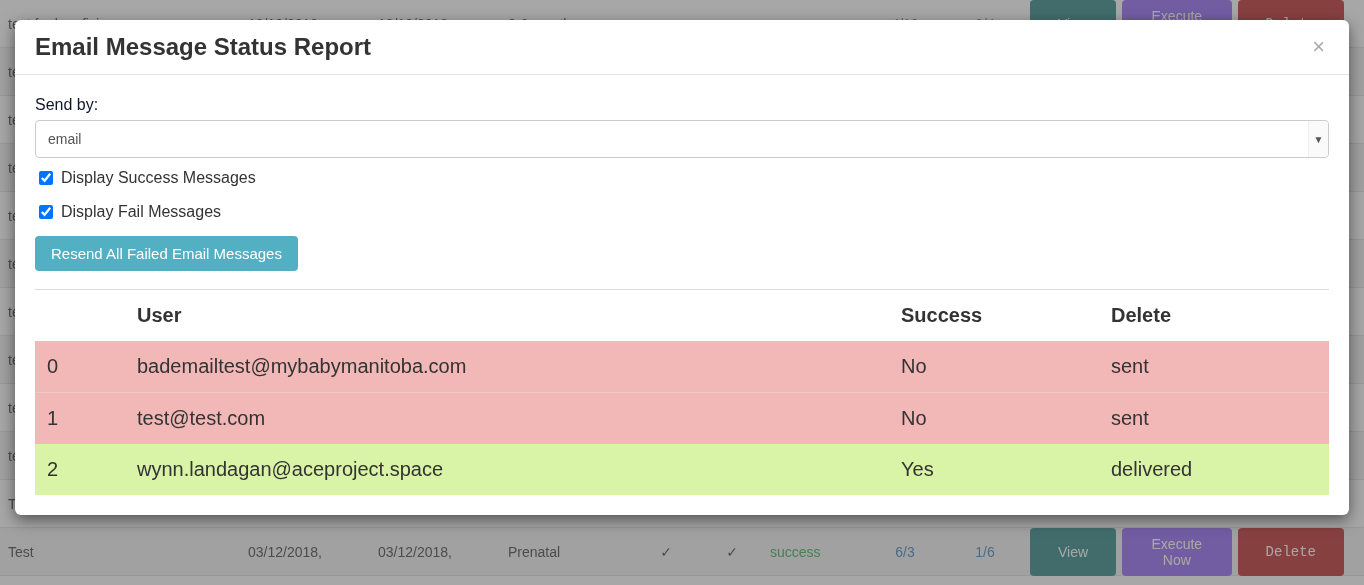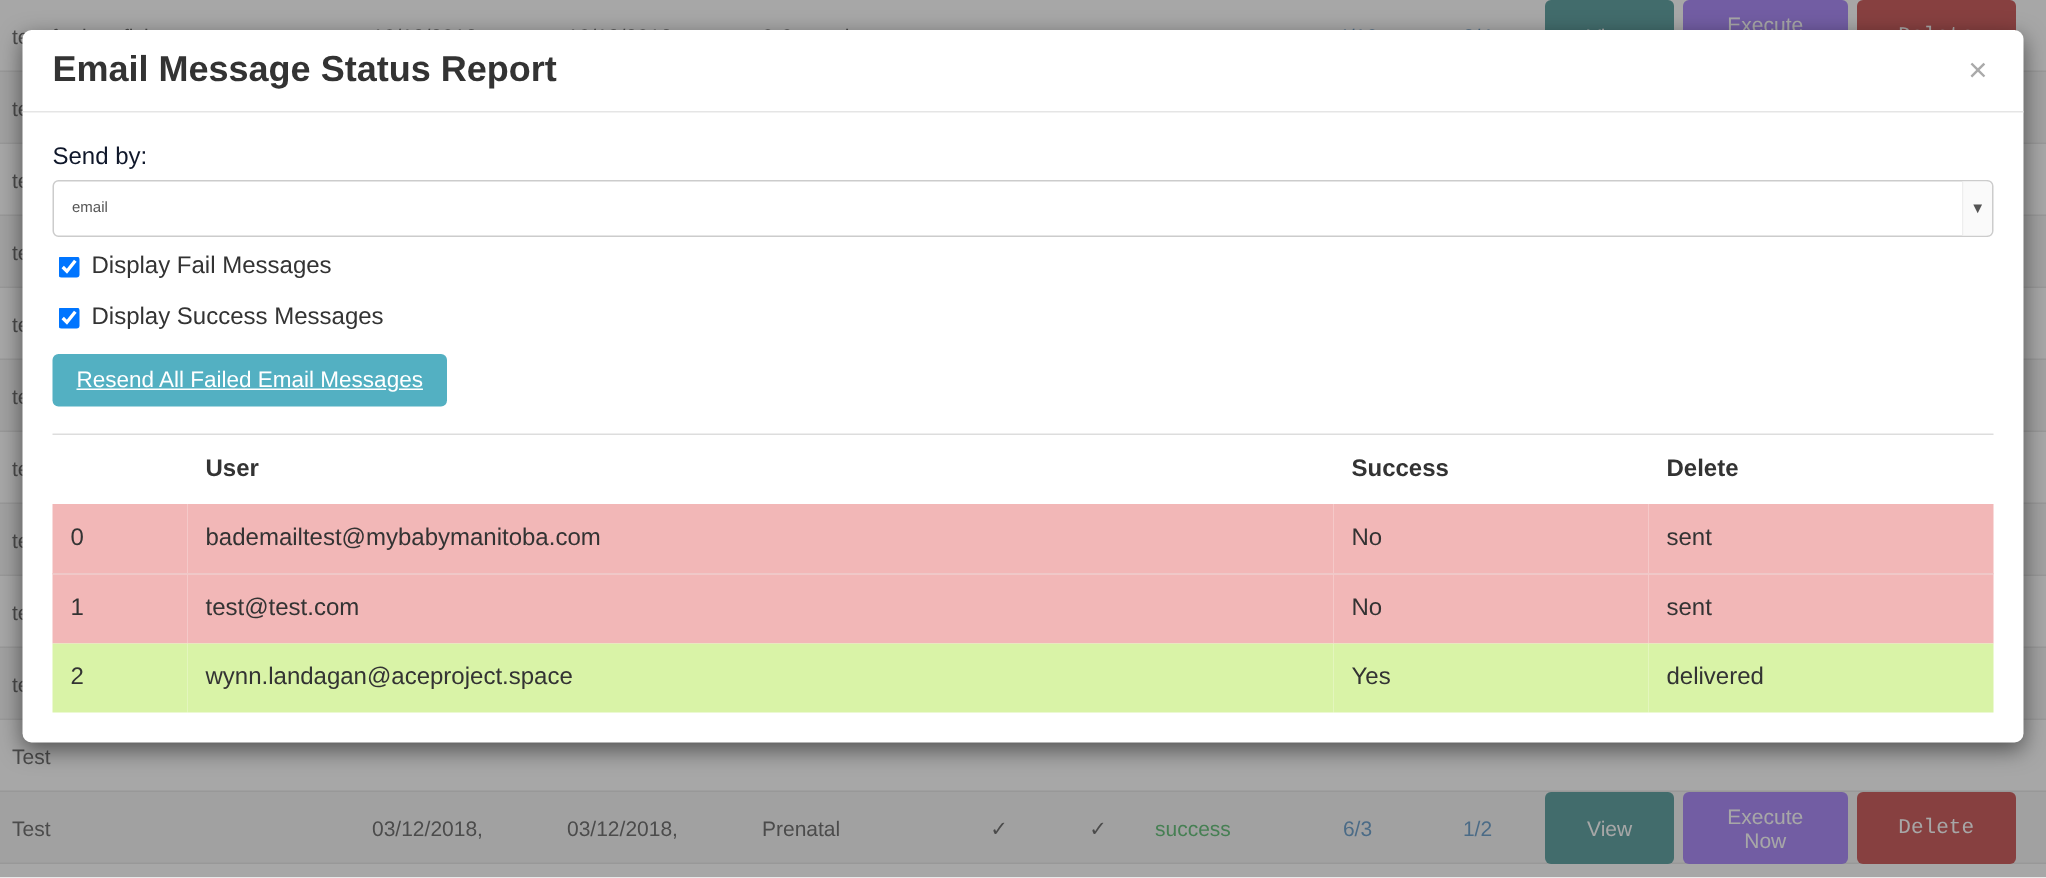--- a/index.html
+++ b/index.html
@@ -106,21 +106,21 @@
     width: 100%;
     margin-bottom: 10px;
   }
   .fake-select {
     width: 100%;
     height: 38px;
     border: 1px solid #ccc;
     border-radius: 4px;
     background: #fff;
     padding: 7px 30px 7px 12px;
-    font-size: 10px;
+    font-size: 14px;
     color: #555;
     line-height: 22px;
   }
   .select-caret {
     position: absolute;
     right: 1px;
     top: 1px;
     bottom: 1px;
     width: 20px;
     display: flex;
@@ -146,33 +146,32 @@
     height: 14px;
   }
   .resend-btn {
     background: #53b0c2;
     color: #fff;
     border: none;
     border-radius: 4px;
     padding: 9px 16px;
     font-size: 15px;
     cursor: pointer;
-    text-decoration: underline;
   }
   .hr {
     border: none;
     border-top: 1px solid #ddd;
     margin: 18px 0 0 0;
   }
 
   
   .tbl {
     width: 100%;
     border-collapse: collapse;
-    font-size: 16px;
+    font-size: 20px;
   }
   .tbl th {
     text-align: left;
     font-weight: 700;
     padding: 14px 12px;
   }
   .tbl td {
     padding: 14px 12px;
   }
   .col-idx { width: 90px; }
@@ -235,21 +234,21 @@
     </div>
   <div class="bg-row alt">
     <div class="bg-cell name">Test</div>
     <div class="bg-cell date">03/12/2018,</div>
     <div class="bg-cell date">03/12/2018,</div>
     <div class="bg-cell period">Prenatal</div>
     <div class="bg-cell chk">✓</div>
     <div class="bg-cell chk">✓</div>
     <div class="bg-cell status">success</div>
     <div class="bg-cell num">6/3</div>
-    <div class="bg-cell num">1/2</div>
+    <div class="bg-cell num">1/6</div>
     <div class="bg-actions">
       <button class="btn btn-view">View</button>
       <button class="btn btn-exec">Execute Now</button>
       <button class="btn btn-del">Delete</button>
     </div>
   </div>
 </div>
 
 <div class="overlay"></div>
 
@@ -262,25 +261,25 @@
 
     <div class="field-label">Send by:</div>
     <div class="select-wrap">
       <div class="fake-select">email</div>
       <div class="select-caret">▼</div>
     </div>
 
 
     <div class="checkbox-row">
       <input type="checkbox" checked="" style="">
-      <span>Display Fail Messages</span>
+      <span>Display Success Messages</span>
     </div>
     <div class="checkbox-row">
       <input type="checkbox" checked="" style="">
-      <span>Display Success Messages</span>
+      <span>Display Fail Messages</span>
     </div>
 
     <button class="resend-btn">Resend All Failed Email Messages</button>
 
     <hr class="hr">
 
     <table class="tbl">
       <thead>
         <tr>
           <th class="col-idx"></th>

